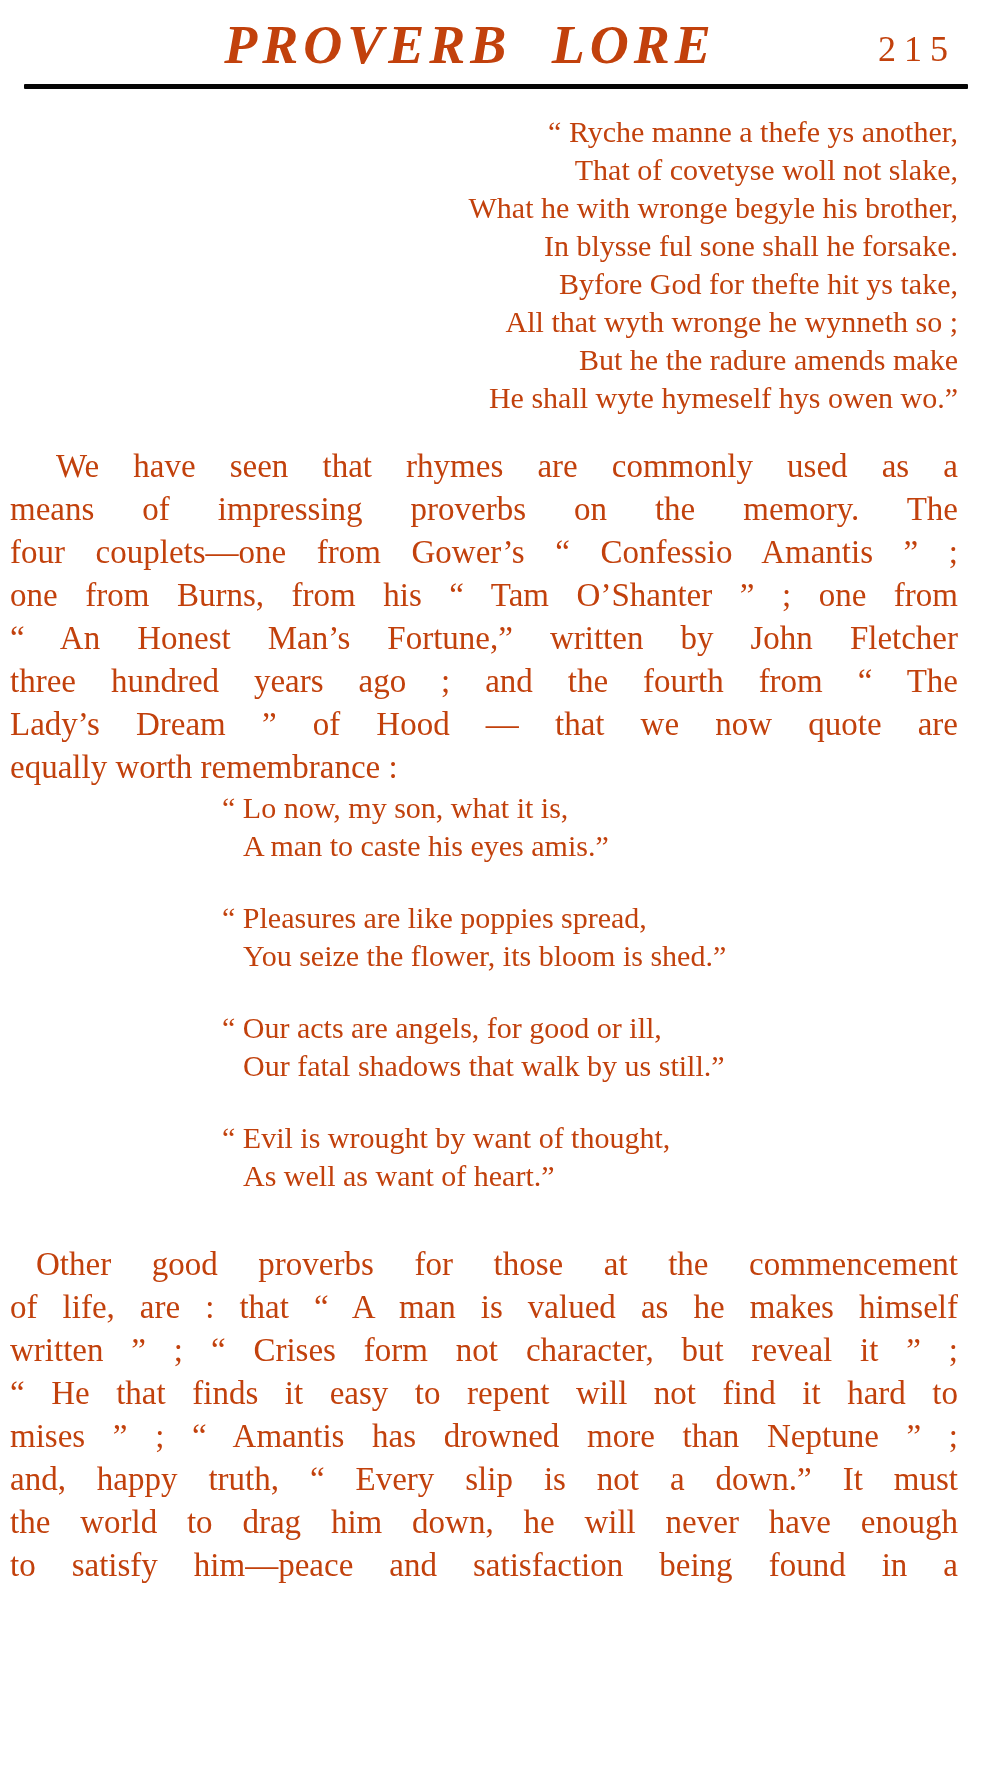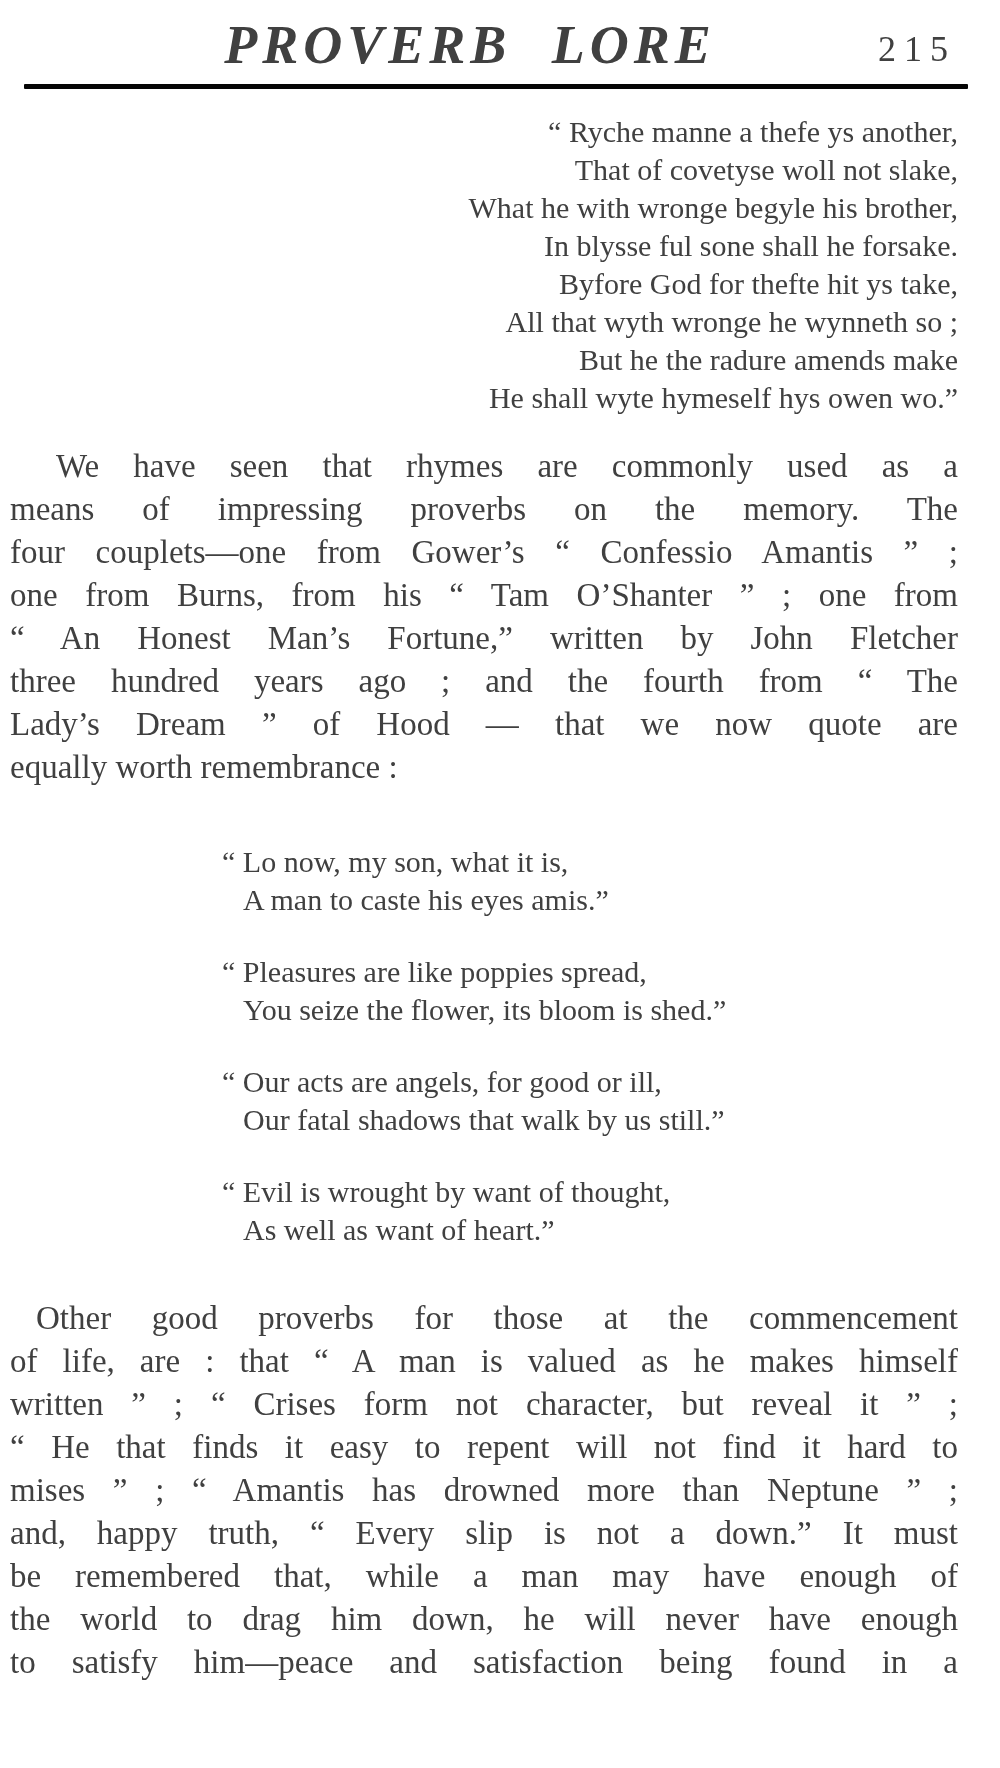--- a/index.html
+++ b/index.html
@@ -3,21 +3,21 @@
 <meta charset="utf-8">
 <style>
   html, body { margin: 0; padding: 0; }
   body { background: #e8e8e8; }
   .page {
     position: relative;
     width: 1000px;
     height: 1768px;
     margin: 0 auto;
     background: #ffffff;
-    color: #404040;
+    color: #c2410c;
     font-family: "Liberation Serif", serif;
     overflow: hidden;
   }
   .content { padding: 0 42px 0 10px; }
 
   
   .header { position: relative; padding-top: 20px; }
   .running-title {
     text-align: center;
     font-style: italic;
@@ -42,21 +42,21 @@
     background: #050505;
     margin: 14px 32px 0 24px;
     border-radius: 1px;
   }
 
   
   .poem { margin-top: 24px; padding-left: 203px; font-size: 30px; line-height: 38px; }
   .poem .vline { white-space: nowrap; text-align: right; }
   .poem .hang { text-indent: -23px; }
 
-  .couplets { margin-top: 54px; margin-left: 212px; font-size: 30px; line-height: 38px; }
+  .couplets { margin-left: 212px; font-size: 30px; line-height: 38px; }
   .couplet { margin-bottom: 34px; }
   .couplet:last-child { margin-bottom: 0; }
   .couplet .vline { white-space: nowrap; }
   .couplet .l2 { margin-left: 21px; }
 
   
   .para { font-size: 33px; line-height: 43px; }
   .para-1 { margin-top: 28px; }
   .para-2 { margin-top: 48px; }
   .pline { text-align: justify; text-align-last: justify; }
@@ -119,19 +119,18 @@
       </div>
     </div>
 
     <div class="para para-2">
       <div class="pline first">Other good proverbs for those at the commencement</div>
       <div class="pline">of life, are : that “ A man is valued as he makes himself</div>
       <div class="pline">written ” ; “ Crises form not character, but reveal it ” ;</div>
       <div class="pline">“ He that finds it easy to repent will not find it hard to</div>
       <div class="pline">mises ” ; “ Amantis has drowned more than Neptune ” ;</div>
       <div class="pline">and, happy truth, “ Every slip is not a down.”  It must</div>
-      <div class="pline">be remembered that, while a man may have enough of</div>
       <div class="pline">the world to drag him down, he will never have enough</div>
       <div class="pline">to satisfy him—peace and satisfaction being found in a</div>
     </div>
 
   </div>
 </div>
 
 </body></html>

